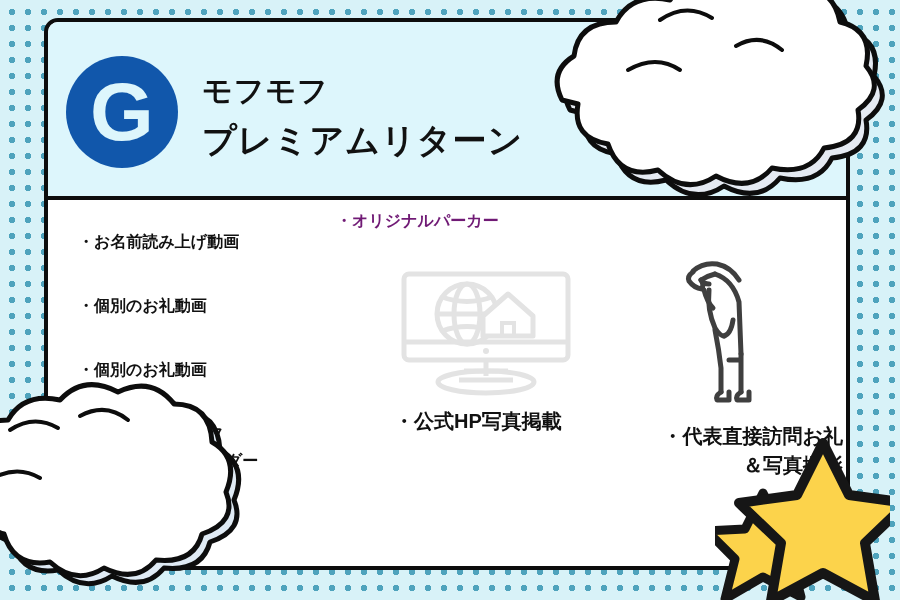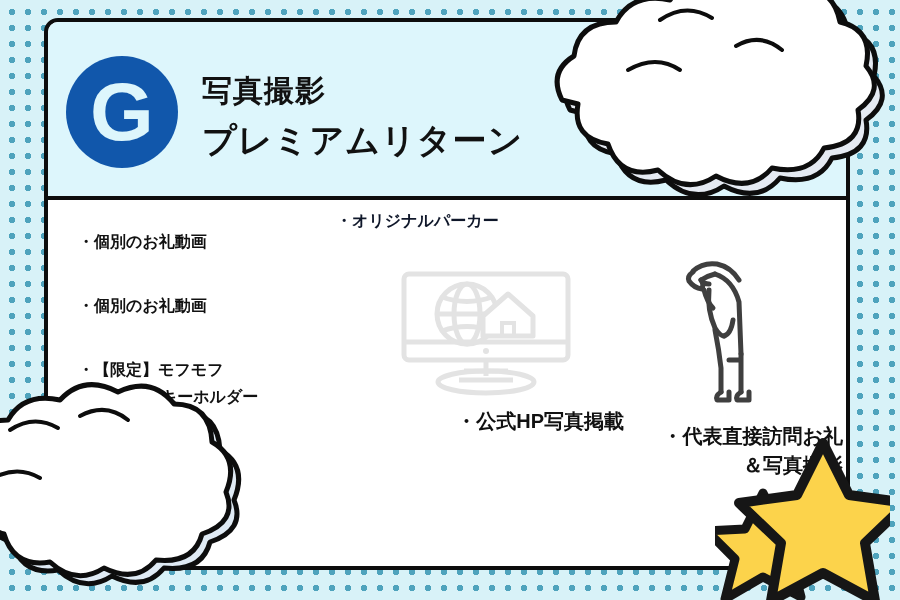--- a/index.html
+++ b/index.html
@@ -100,38 +100,38 @@
   
   #mid-col {
     position: absolute;
     left: 288px; top: 10px;
     width: 270px;
     text-align: left;
   }
   #mid-bullet {
     font-size: 16px;
     font-weight: bold;
-    color: #0f172a;
+    color: #701a75;
     line-height: 21px;
   }
 
   .monitor-wrap {
     position: absolute;
     left: 55px; top: 60px;
     width: 190px; height: 125px;
   }
 
   #hp-caption {
     position: absolute;
     left: 58px; top: 198px;
     width: 230px;
     font-size: 20px;
     font-weight: bold;
     color: #111111;
-    text-align: right;
+    text-align: left;
     line-height: 26px;
   }
 
   
   #right-col {
     position: absolute;
     left: 545px; top: 50px;
     width: 250px;
   }
   .bow-wrap {
@@ -167,29 +167,32 @@
 
   <div id="dots"></div>
 
   <div id="card">
 
     <div id="card-header">
 
       <div id="logo-badge">G</div>
 
       <div id="header-text">
-        <div id="header-line1">写真撮影</div>
+        <div id="header-line1">モフモフ</div>
         <div id="header-line2">プレミアムリターン</div>
       </div>
 
     </div>
 
     <div id="card-body">
 
       <div id="left-list">
+        <div class="li">
+          <span>・お名前読み上げ動画</span>
+        </div>
         <div class="li">
           <span>・個別のお礼動画</span>
         </div>
         <div class="li">
           <span>・個別のお礼動画</span>
         </div>
         <div class="li two-line">
           <span>・【限定】モフモフ</span>
           <span class="sub">ミク爺キーホルダー</span>
         </div>

